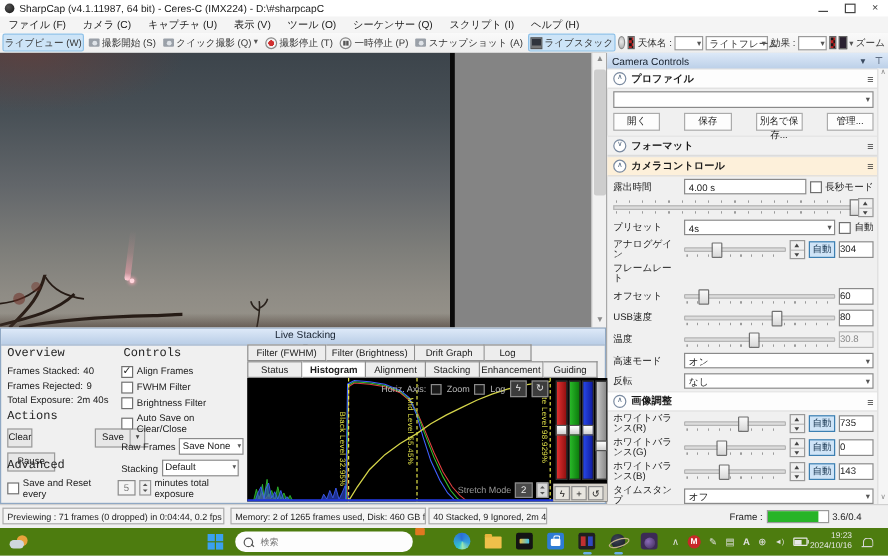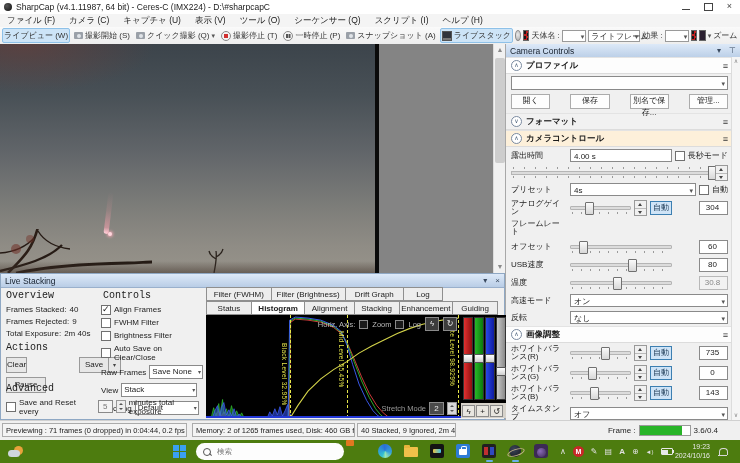--- a/index.html
+++ b/index.html
@@ -85,35 +85,35 @@
   .slider .track{position:absolute;left:0;right:0;top:5px;height:2px;background:#dcdcdc;border:1px solid #b5b5b5;border-radius:1px;}
   .slider .ticks{position:absolute;left:2px;right:2px;top:11px;height:2px;background:repeating-linear-gradient(90deg,#9a9a9a 0 1px,transparent 1px 9px);}
   .slider .thumb{position:absolute;top:1px;width:7px;height:11px;background:linear-gradient(#fafafa,#d8d8d8);border:1px solid #707070;border-radius:1px;margin-left:-3px;}
   .spin{width:11px;height:14px;border:1px solid #999;background:#f0f0f0;display:flex;flex-direction:column;flex-shrink:0;}
   .spin i{flex:1;position:relative;border-bottom:1px solid #bbb;}
   .spin i:last-child{border-bottom:none;}
   .spin i::after{content:"";position:absolute;left:2.5px;top:2px;border-left:2.5px solid transparent;border-right:2.5px solid transparent;}
   .spin i.up::after{border-bottom:3px solid #444;}
   .spin i.dn::after{border-top:3px solid #444;}
   .autobtn{height:12px;border:1px solid #3c7fb1;background:#cfe4f7;color:#17344f;font-size:8px;line-height:11px;padding:0 2px;flex-shrink:0;}
-  .vbox{width:25px;height:12px;border:1px solid #8a8a8a;background:#fff;font-size:8px;line-height:12px;text-align:center;padding-right:2px;flex-shrink:0;box-sizing:content-box;margin-left:24px;}
+  .vbox{width:25px;height:12px;border:1px solid #8a8a8a;background:#fff;font-size:8px;line-height:12px;text-align:left;padding-right:2px;flex-shrink:0;box-sizing:content-box;}
   .vbox.dim{background:#f2f2f2;color:#888;border-color:#b8b8b8;}
   .exp-slider{margin:0 5px;position:relative;height:17px;}
   .exp-slider .ticks1{position:absolute;left:2px;right:18px;top:3px;height:2px;background:repeating-linear-gradient(90deg,#9a9a9a 0 1px,transparent 1px 11px);}
   .exp-slider .ticks2{position:absolute;left:2px;right:18px;top:12px;height:2px;background:repeating-linear-gradient(90deg,#9a9a9a 0 1px,transparent 1px 11px);}
   .exp-slider .track{position:absolute;left:0;right:16px;top:7px;height:2px;background:#dcdcdc;border:1px solid #b5b5b5;}
   .exp-slider .thumb{position:absolute;top:2px;width:7px;height:12px;background:linear-gradient(#fafafa,#d8d8d8);border:1px solid #707070;margin-left:-3px;}
   .exp-slider .spin{position:absolute;right:0;top:1px;}
   .framebar-row{position:absolute;left:505px;top:421px;width:235px;height:18px;display:flex;align-items:center;justify-content:flex-end;gap:3px;font-size:8px;color:#222;padding-right:22px;box-sizing:border-box;}
   .framebar{width:50px;height:9px;border:1px solid #9a9a9a;background:#fff;position:relative;}
   .framebar .fill{position:absolute;left:0;top:0;bottom:0;background:#28b428;}
 
   
   .lspanel{left:0;top:273px;width:505px;height:147px;background:#f0f0f0;border:1px solid #8fa8c4;box-sizing:border-box;}
-  .ls-title{height:13px;background:linear-gradient(#dde9f8,#b9cde6);display:flex;align-items:center;font-size:8.5px;color:#16202e;padding-left:4px;border-bottom:1px solid #9ab0cc;}
+  .ls-title{height:13px;background:linear-gradient(#dde9f8,#b9cde6);display:flex;align-items:center;font-size:8.5px;color:#16202e;padding-left:4px;border-bottom:1px solid #9ab0cc;flex-direction:column;}
   .ls-title .sp{flex:1;}
   .ls-title .ticon{color:#3a4a60;font-size:8px;padding:0 4px;}
   .ls-left{position:absolute;left:0;top:13px;width:97px;bottom:0;font-size:8px;color:#222;}
   .ls-h{font-size:10px;color:#222;padding:3px 0 2px 5px;font-family:Liberation Mono, monospace;}
   .ls-kv{display:flex;padding:1.5px 0 1.5px 5px;gap:3px;}
   .ls-btnrow{display:flex;gap:4px;padding:2px 0 2px 5px;}
   .lsbtn{height:14px;background:#e7e7e7;border:1px solid #9a9a9a;font-size:8px;line-height:13px;text-align:center;color:#222;padding:0 6px;}
   .lsbtn.clear,.lsbtn.pause{width:38px;padding:0;}
   .save-split{display:flex;margin-left:48px;}
   .save-split .main{width:28px;height:14px;background:#e7e7e7;border:1px solid #9a9a9a;font-size:8px;line-height:13px;text-align:center;}
@@ -510,24 +510,20 @@
         </div>
       <div class="ls-cbrow">
           <span class="cb"></span>
           <span class="cbl">Auto Save on Clear/Close</span>
         </div>
       <div class="ls-selrow">
           <span>Raw Frames</span>
           <span class="ls-sel"><span>Save None</span></span>
         </div>
       <div class="ls-selrow">
-          <span>View</span>
-          <span class="ls-sel" style="min-width:62px;"><span>Stack</span></span>
-        </div>
-      <div class="ls-selrow">
           <span>Stacking</span>
           <span class="ls-sel" style="min-width:50px;"><span>Default</span></span>
         </div>
     </div>
 
     <div class="ls-adv">
       <div class="ls-h" style="padding-top:0;">Advanced</div>
       <div class="ls-cbrow" style="padding-left:5px;">
         <span class="cb"></span>
         <span class="cbl">Save and Reset every</span>

